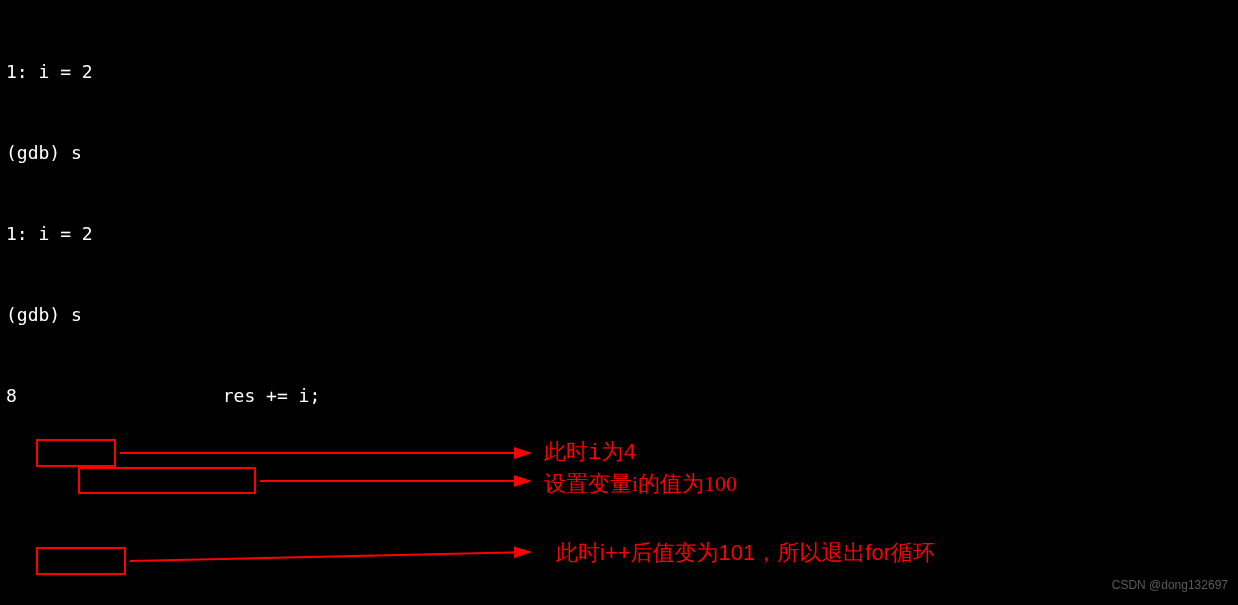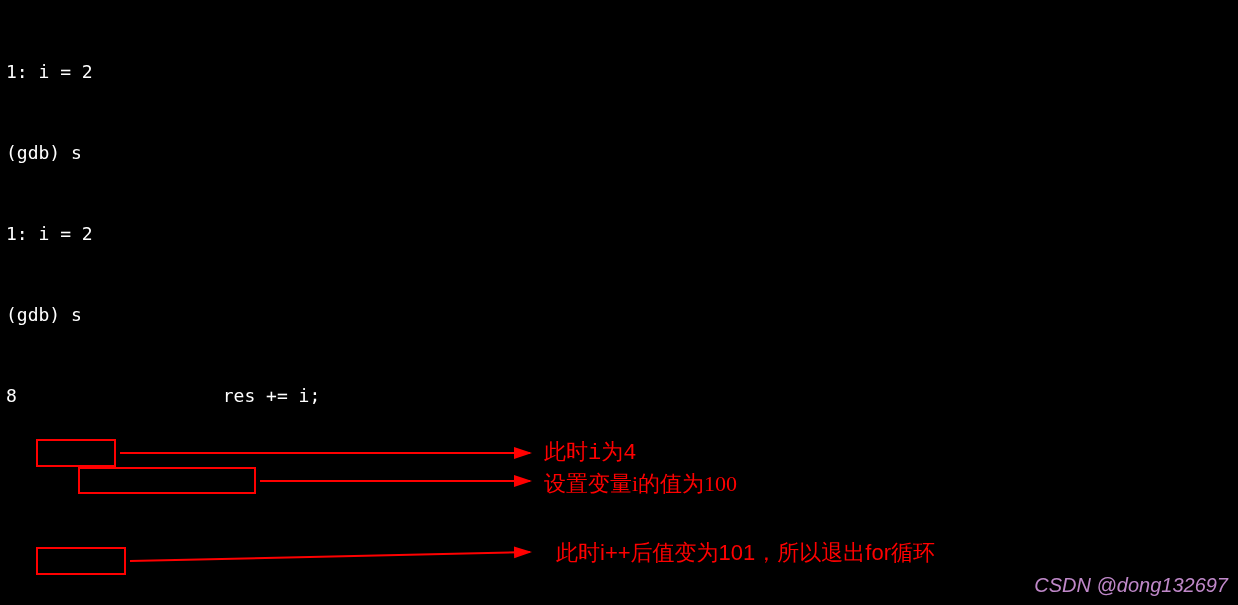--- a/index.html
+++ b/index.html
@@ -30,25 +30,24 @@
     position: absolute;
     color: #f00;
     font-family: "Microsoft YaHei", "SimHei", sans-serif;
     font-size: 22px;
     white-space: nowrap;
   }
   .watermark {
     position: absolute;
     right: 10px;
     bottom: 6px;
-    color: #f0abfc;
+    color: #737373;
     font-family: Arial, sans-serif;
-    font-size: 20px;
+    font-size: 12px;
     opacity: 0.8;
-    font-style: italic;
   }
   svg.arrow {
     position: absolute;
     top: 0;
     left: 0;
     width: 1238px;
     height: 605px;
     pointer-events: none;
   }
 </style>

